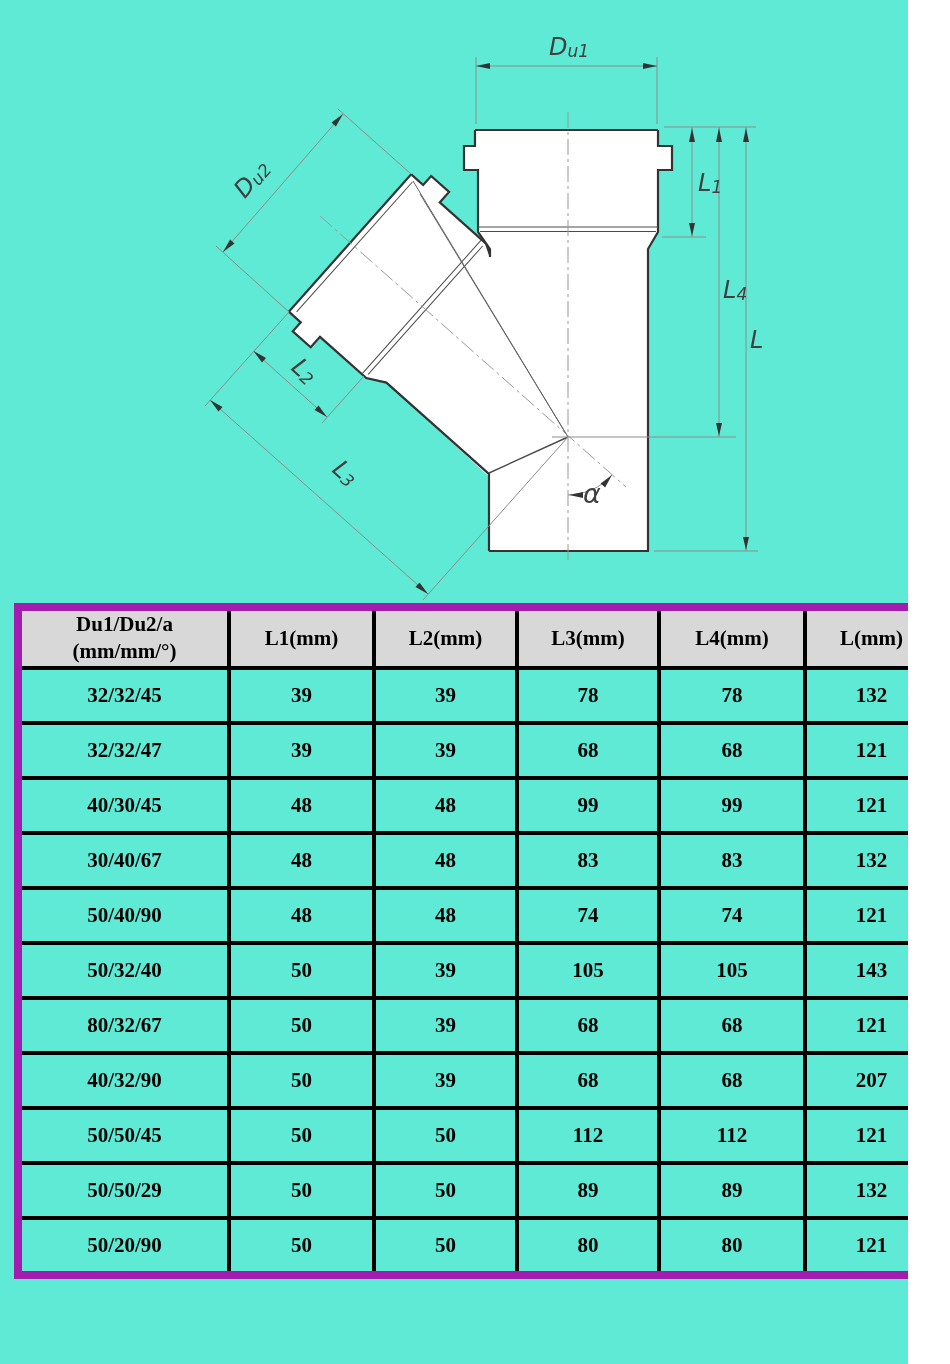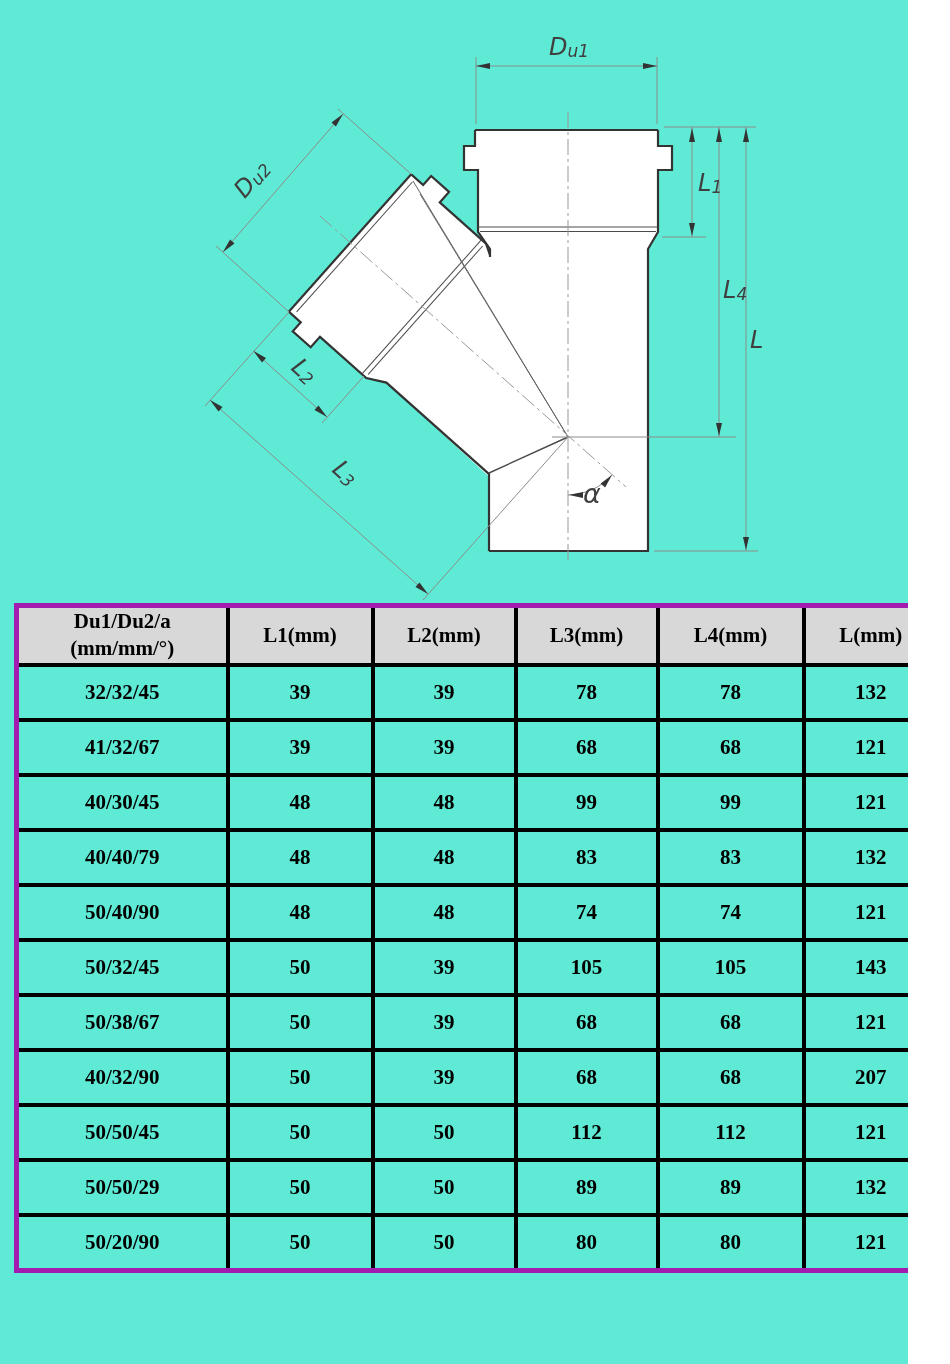--- a/index.html
+++ b/index.html
@@ -7,21 +7,21 @@
         font-family:"Liberation Sans",sans-serif;}
   .drawing{position:absolute;left:0;top:0;}
   .drawing .obj{stroke:#333333;stroke-width:2.2;fill:none;stroke-linejoin:miter;stroke-linecap:butt;}
   .drawing .thin{stroke:#4a4a4a;stroke-width:1;fill:none;}
   .drawing .dim{stroke:#8c8c8c;stroke-width:1;fill:none;}
   .drawing .cl{stroke:#999999;stroke-width:1;fill:none;stroke-dasharray:16 4 3 4;}
   .drawing .arrow{fill:#333333;stroke:none;}
   .drawing .fillwhite{fill:#ffffff;stroke:none;}
   .drawing text{font-family:"DejaVu Sans",sans-serif;font-style:italic;fill:#3f3f3f;}
   .spec-table{position:absolute;left:14px;top:603px;width:922px;border-collapse:collapse;
-      table-layout:fixed;border:5px solid #a21caf;
+      table-layout:fixed;border:8px solid #a21caf;
       font-family:"Liberation Serif",serif;font-weight:bold;color:#000000;}
   .spec-table th,.spec-table td{border:4px solid #000000;text-align:center;vertical-align:middle;
       padding:0;}
   .spec-table th{background:#d8d8d8;height:54px;font-size:21px;line-height:1.3;font-weight:bold;}
   .spec-table td{height:51px;font-size:21px;}
 </style>
 </head>
 <body>
 
 <div class="page">
@@ -141,61 +141,61 @@
     <tbody>
         <tr>
           <td>32/32/45</td>
           <td>39</td>
           <td>39</td>
           <td>78</td>
           <td>78</td>
           <td>132</td>
         </tr>
         <tr>
-          <td>41/32/67</td>
+          <td>32/32/47</td>
           <td>39</td>
           <td>39</td>
           <td>68</td>
           <td>68</td>
           <td>121</td>
         </tr>
         <tr>
           <td>40/30/45</td>
           <td>48</td>
           <td>48</td>
           <td>99</td>
           <td>99</td>
           <td>121</td>
         </tr>
         <tr>
-          <td>40/40/79</td>
+          <td>30/40/67</td>
           <td>48</td>
           <td>48</td>
           <td>83</td>
           <td>83</td>
           <td>132</td>
         </tr>
         <tr>
           <td>50/40/90</td>
           <td>48</td>
           <td>48</td>
           <td>74</td>
           <td>74</td>
           <td>121</td>
         </tr>
         <tr>
-          <td>50/32/45</td>
+          <td>50/32/40</td>
           <td>50</td>
           <td>39</td>
           <td>105</td>
           <td>105</td>
           <td>143</td>
         </tr>
         <tr>
-          <td>50/38/67</td>
+          <td>80/32/67</td>
           <td>50</td>
           <td>39</td>
           <td>68</td>
           <td>68</td>
           <td>121</td>
         </tr>
         <tr>
           <td>40/32/90</td>
           <td>50</td>
           <td>39</td>

